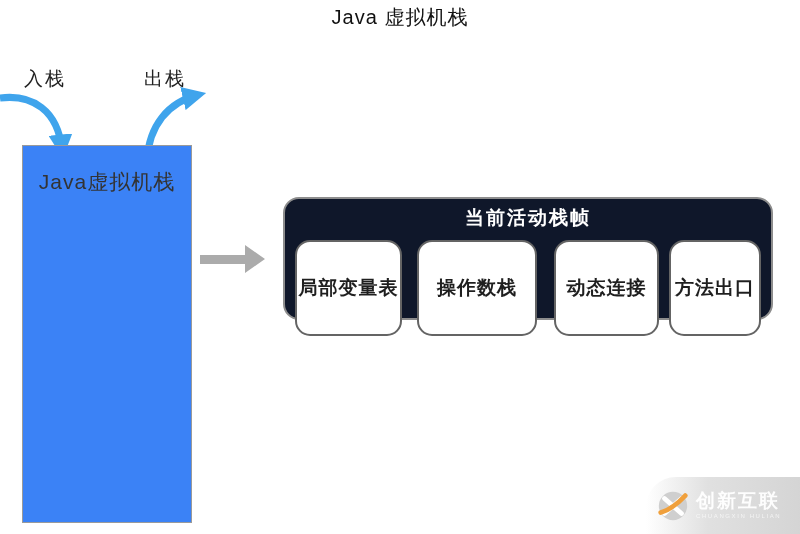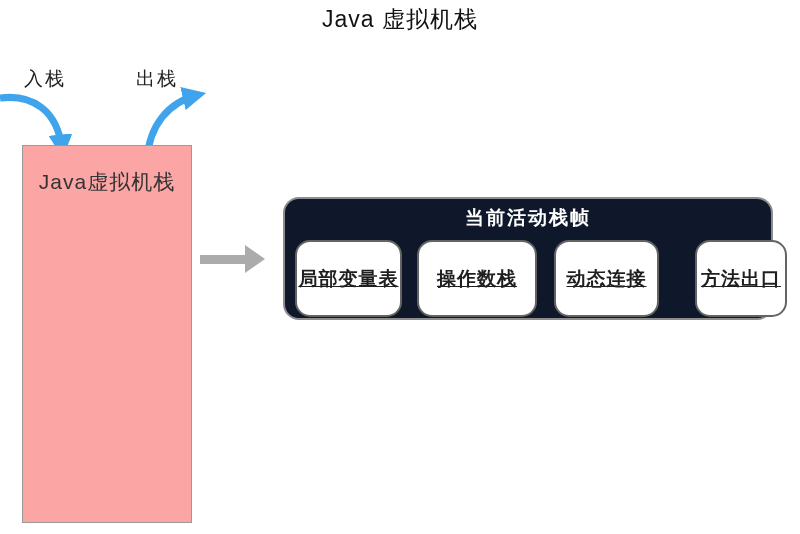--- a/index.html
+++ b/index.html
@@ -3,33 +3,33 @@
 <meta charset="utf-8">
 <style>
   * { margin:0; padding:0; box-sizing:border-box; }
   html,body { background:#fff; }
   body { font-family:"Liberation Sans","DejaVu Sans",sans-serif; }
   .canvas {
     position:relative; width:800px; height:534px; background:#ffffff; overflow:hidden;
   }
   .page-title {
     position:absolute; top:4px; left:0; right:0; text-align:center;
-    font-size:23px; font-weight:500; color:#111; letter-spacing:1px;
+    font-size:20px; font-weight:500; color:#111; letter-spacing:1px;
   }
   .flow-label {
     position:absolute; font-size:19px; font-weight:500; color:#222; letter-spacing:2px;
   }
   .label-push { left:24px; top:66px; }
-  .label-pop  { left:136px; top:66px; }
+  .label-pop  { left:144px; top:66px; }
   .arrows-svg { position:absolute; left:0; top:84px; width:235px; height:100px; }
 
   
   .jvm-box {
     position:absolute; left:22px; top:145px; width:170px; height:378px;
-    background:#fca5a5; border:1.5px solid #9a9a9a;
+    background:#3b82f6; border:1.5px solid #9a9a9a;
   }
   .jvm-box-label {
     margin-top:22px; text-align:center; font-size:21px; color:#333; letter-spacing:1px;
   }
   .stack-container {
     position:absolute; left:13px; top:87px; width:143px; height:283px;
     background:#b9e6ee; border:1px solid #9fd6e2; border-radius:10px;
     display:flex; flex-direction:column; gap:8px; padding:8px;
   }
   .stack-frame {
@@ -45,29 +45,29 @@
 
   
   .active-panel {
     position:absolute; left:283px; top:197px; width:490px; height:123px;
     background:#0f172a; border:2px solid #8d8d8d; border-radius:16px;
   }
   .active-panel-title {
     margin-top:6px; text-align:center; font-size:19px; font-weight:bold; color:#ffffff; letter-spacing:2px;
   }
   .panel-item {
-    position:absolute; top:41px; height:77px;
+    position:absolute; top:41px; height:96px;
     background:#ffffff; border:2.5px solid #646464; border-radius:15px;
     display:flex; align-items:center; justify-content:center;
-    font-size:19px; font-weight:600; color:#1f1f1f; letter-spacing:1px;text-decoration:underline;
+    font-size:19px; font-weight:600; color:#1f1f1f; letter-spacing:1px;
   }
   .pi-1 { left:10px;  width:107px; }
   .pi-2 { left:132px; width:120px; }
   .pi-3 { left:269px; width:105px; }
-  .pi-4 { left:410px; width:92px;  }
+  .pi-4 { left:384px; width:92px;  }
 
   
   .watermark {
     position:absolute; right:0; bottom:0; width:154px; height:57px;
     background:linear-gradient(90deg, rgba(222,222,222,0) 0%, rgba(208,208,208,0.65) 40%, rgba(202,202,202,0.8) 100%);
     border-top-left-radius:30px;
     display:flex; align-items:center; padding-left:10px; gap:6px;
   }
   .wm-logo { width:34px; height:34px; flex:0 0 auto; }
   .wm-text { display:flex; flex-direction:column; line-height:1.05; }
@@ -103,14 +103,26 @@
   </svg>
 
   <div class="active-panel">
     <div class="active-panel-title">当前活动栈帧</div>
     <div class="panel-item pi-1">局部变量表</div>
     <div class="panel-item pi-3">动态连接</div>
     <div class="panel-item pi-2">操作数栈</div>
     <div class="panel-item pi-4">方法出口</div>
   </div>
 
+  <div class="watermark">
+    <svg class="wm-logo" viewBox="0 0 36 36">
+      <circle cx="18" cy="18" r="15" fill="#cfcfcf"></circle>
+      <path d="M9,10 L27,26" stroke="#ffffff" stroke-width="5" stroke-linecap="round"></path>
+      <path d="M27,10 L9,26" stroke="#ffffff" stroke-width="5" stroke-linecap="round"></path>
+      <path d="M5,25 Q18,21 31,7" stroke="#f0a03c" stroke-width="5" fill="none" stroke-linecap="round"></path>
+    </svg>
+    <div class="wm-text">
+      <span class="wm-brand">创新互联</span>
+      <span class="wm-sub">CHUANGXIN HULIAN</span>
+    </div>
+  </div>
 
 </div>
 
 </body></html>

